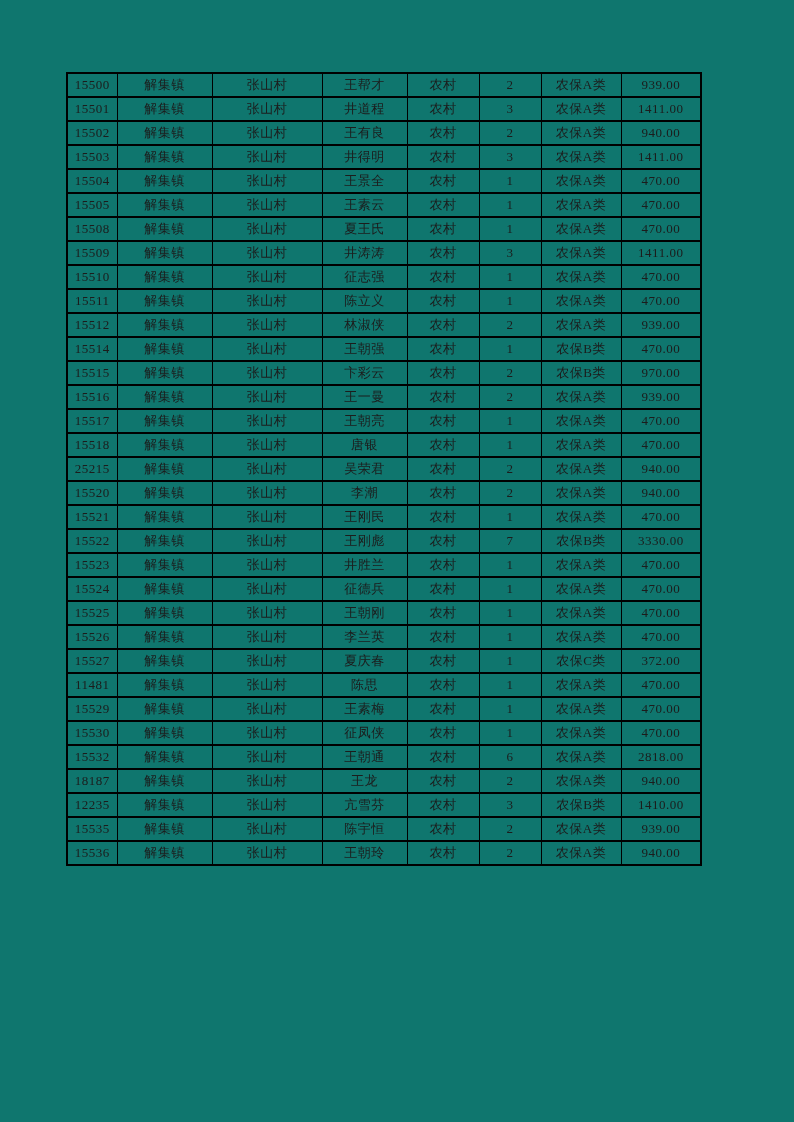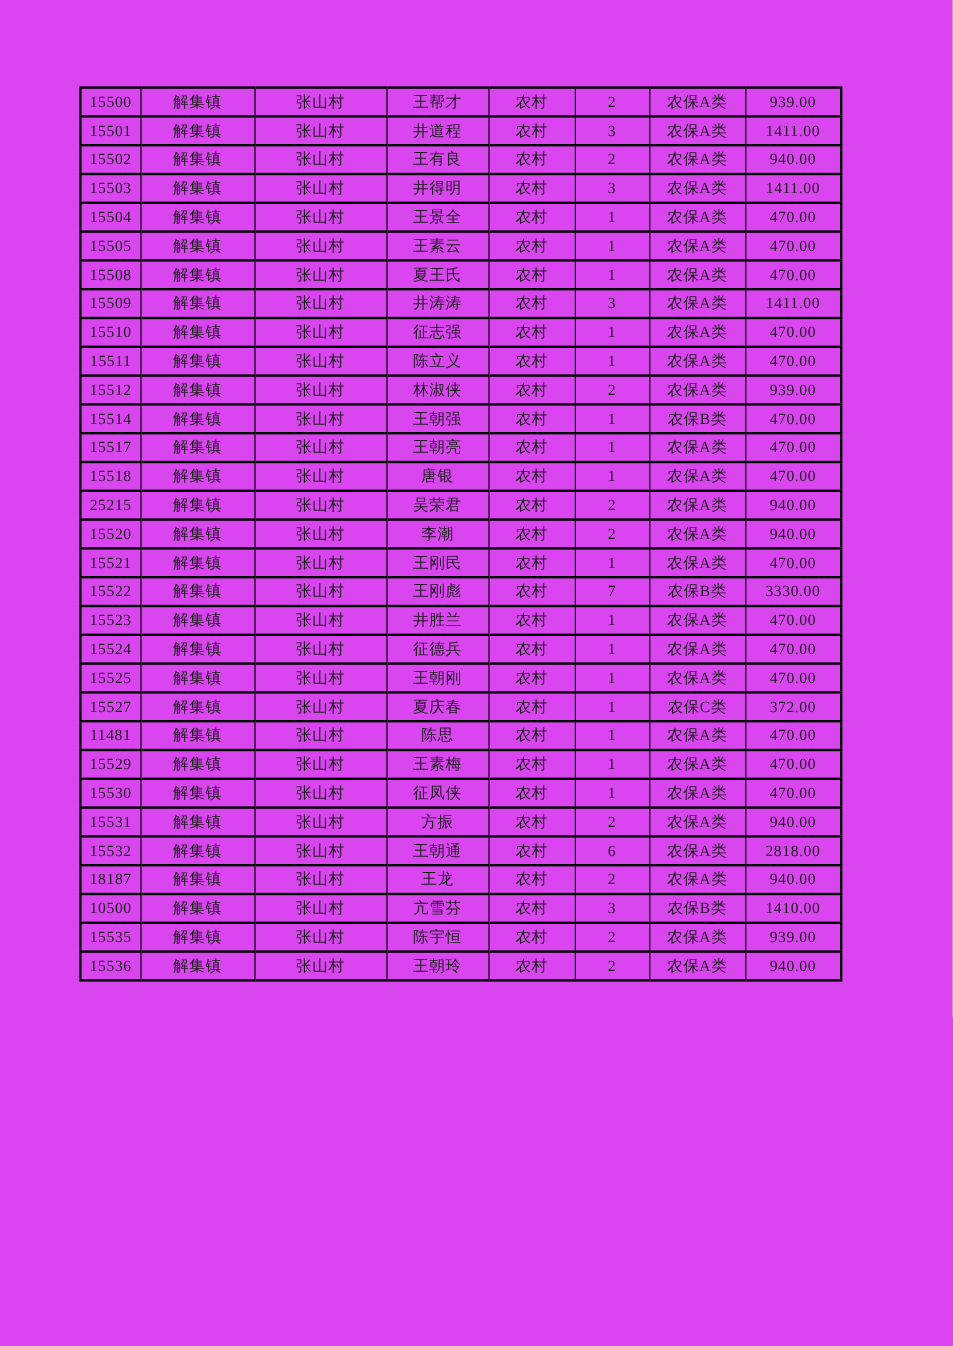--- a/index.html
+++ b/index.html
@@ -6,21 +6,21 @@
   html, body {
     width: 794px;
     height: 1122px;
     background: #ffffff;
     font-family: "Liberation Serif", "DejaVu Serif", serif;
   }
   .page {
     position: relative;
     width: 794px;
     height: 1122px;
-    background: #d946ef;
+    background: #0f766e;
     overflow: hidden;
   }
   table.data-table {
     position: absolute;
     left: 66px;
     top: 72px;
     width: 634px;
     border-collapse: collapse;
     table-layout: fixed;
     border: 2px solid #000000;
@@ -170,20 +170,40 @@
           <td>15514</td>
           <td>解集镇</td>
           <td>张山村</td>
           <td>王朝强</td>
           <td>农村</td>
           <td>1</td>
           <td>农保B类</td>
           <td>470.00</td>
         </tr>
         <tr>
+          <td>15515</td>
+          <td>解集镇</td>
+          <td>张山村</td>
+          <td>卞彩云</td>
+          <td>农村</td>
+          <td>2</td>
+          <td>农保B类</td>
+          <td>970.00</td>
+        </tr>
+        <tr>
+          <td>15516</td>
+          <td>解集镇</td>
+          <td>张山村</td>
+          <td>王一曼</td>
+          <td>农村</td>
+          <td>2</td>
+          <td>农保A类</td>
+          <td>939.00</td>
+        </tr>
+        <tr>
           <td>15517</td>
           <td>解集镇</td>
           <td>张山村</td>
           <td>王朝亮</td>
           <td>农村</td>
           <td>1</td>
           <td>农保A类</td>
           <td>470.00</td>
         </tr>
         <tr>
@@ -260,20 +280,30 @@
           <td>15525</td>
           <td>解集镇</td>
           <td>张山村</td>
           <td>王朝刚</td>
           <td>农村</td>
           <td>1</td>
           <td>农保A类</td>
           <td>470.00</td>
         </tr>
         <tr>
+          <td>15526</td>
+          <td>解集镇</td>
+          <td>张山村</td>
+          <td>李兰英</td>
+          <td>农村</td>
+          <td>1</td>
+          <td>农保A类</td>
+          <td>470.00</td>
+        </tr>
+        <tr>
           <td>15527</td>
           <td>解集镇</td>
           <td>张山村</td>
           <td>夏庆春</td>
           <td>农村</td>
           <td>1</td>
           <td>农保C类</td>
           <td>372.00</td>
         </tr>
         <tr>
@@ -300,51 +330,41 @@
           <td>15530</td>
           <td>解集镇</td>
           <td>张山村</td>
           <td>征凤侠</td>
           <td>农村</td>
           <td>1</td>
           <td>农保A类</td>
           <td>470.00</td>
         </tr>
         <tr>
-          <td>15531</td>
-          <td>解集镇</td>
-          <td>张山村</td>
-          <td>方振</td>
-          <td>农村</td>
-          <td>2</td>
-          <td>农保A类</td>
-          <td>940.00</td>
-        </tr>
-        <tr>
           <td>15532</td>
           <td>解集镇</td>
           <td>张山村</td>
           <td>王朝通</td>
           <td>农村</td>
           <td>6</td>
           <td>农保A类</td>
           <td>2818.00</td>
         </tr>
         <tr>
           <td>18187</td>
           <td>解集镇</td>
           <td>张山村</td>
           <td>王龙</td>
           <td>农村</td>
           <td>2</td>
           <td>农保A类</td>
           <td>940.00</td>
         </tr>
         <tr>
-          <td>10500</td>
+          <td>12235</td>
           <td>解集镇</td>
           <td>张山村</td>
           <td>亢雪芬</td>
           <td>农村</td>
           <td>3</td>
           <td>农保B类</td>
           <td>1410.00</td>
         </tr>
         <tr>
           <td>15535</td>

